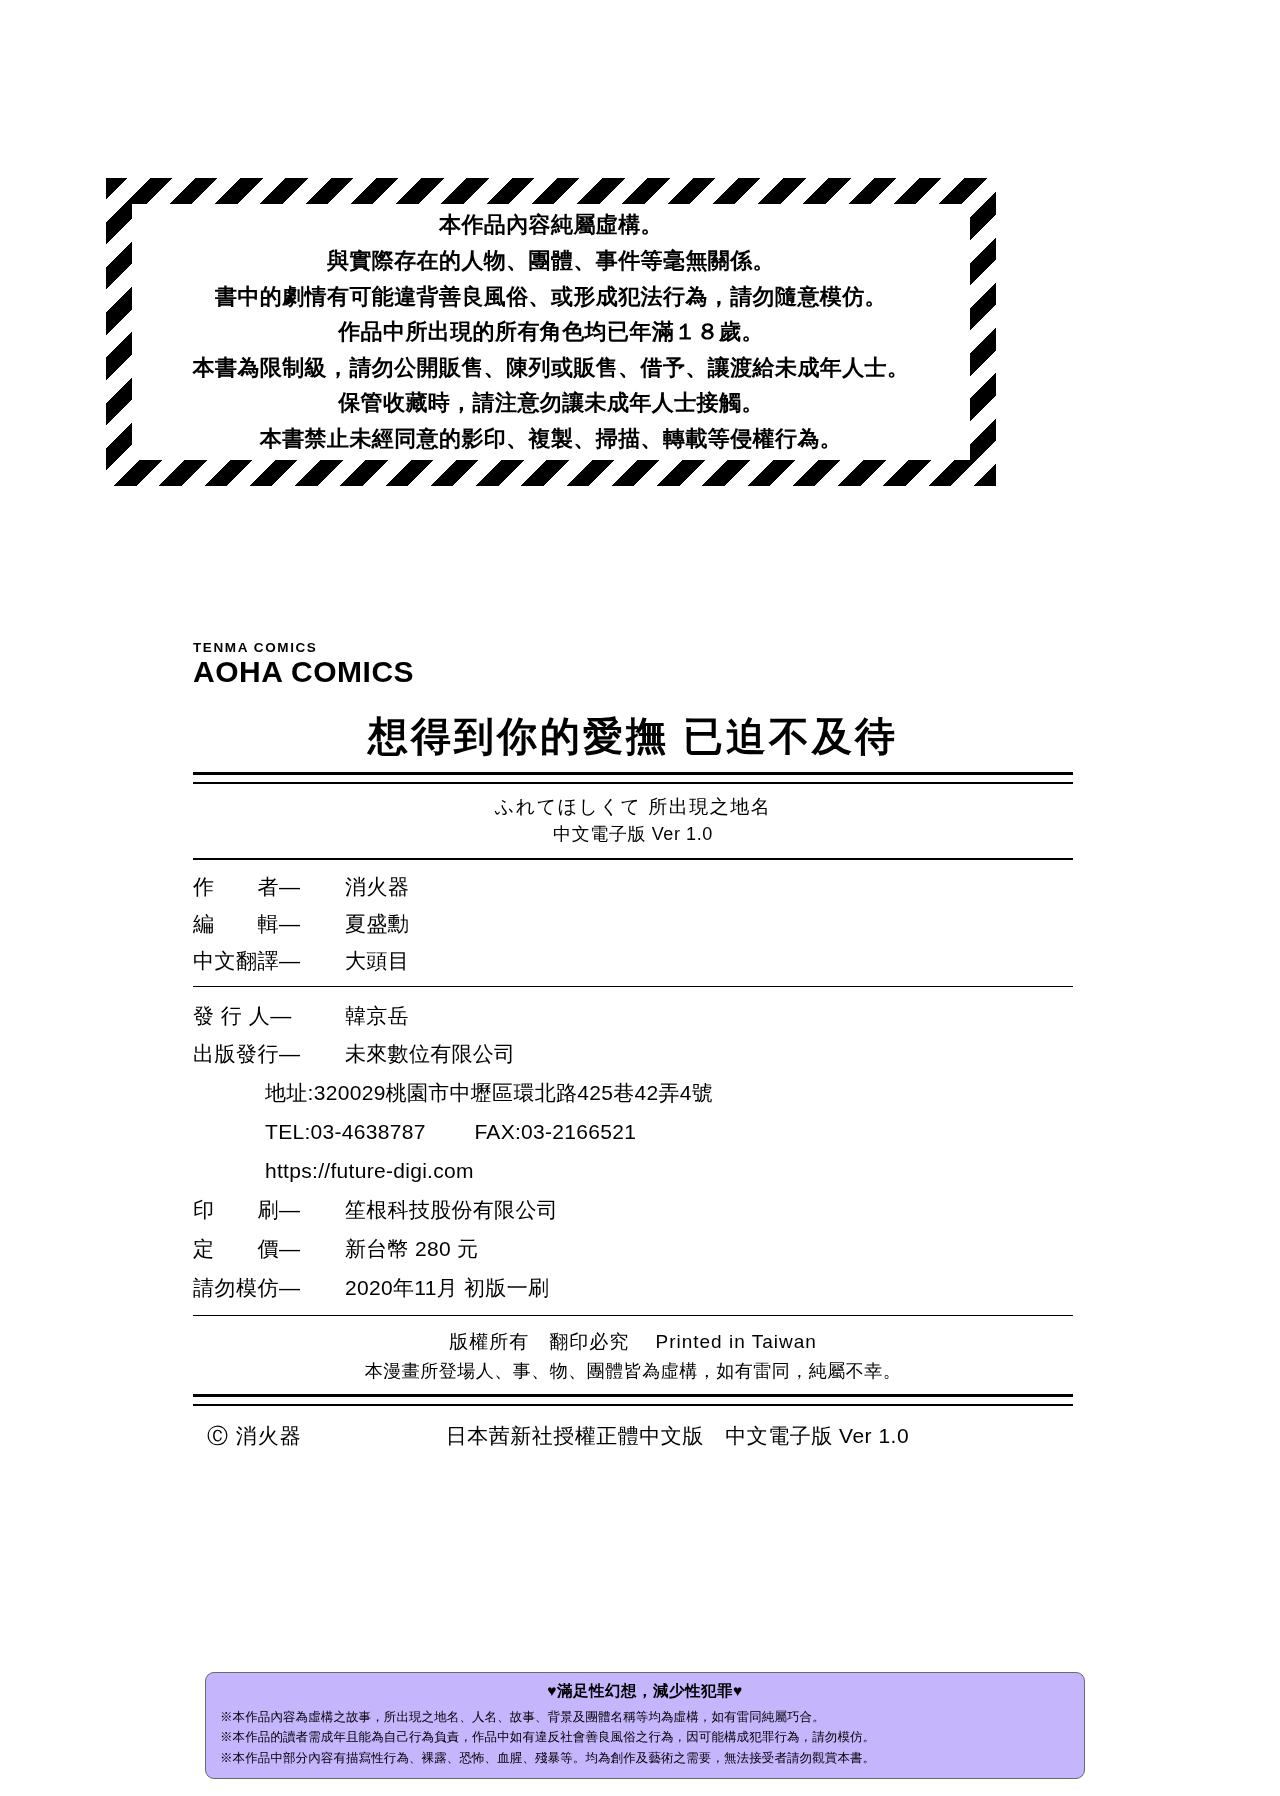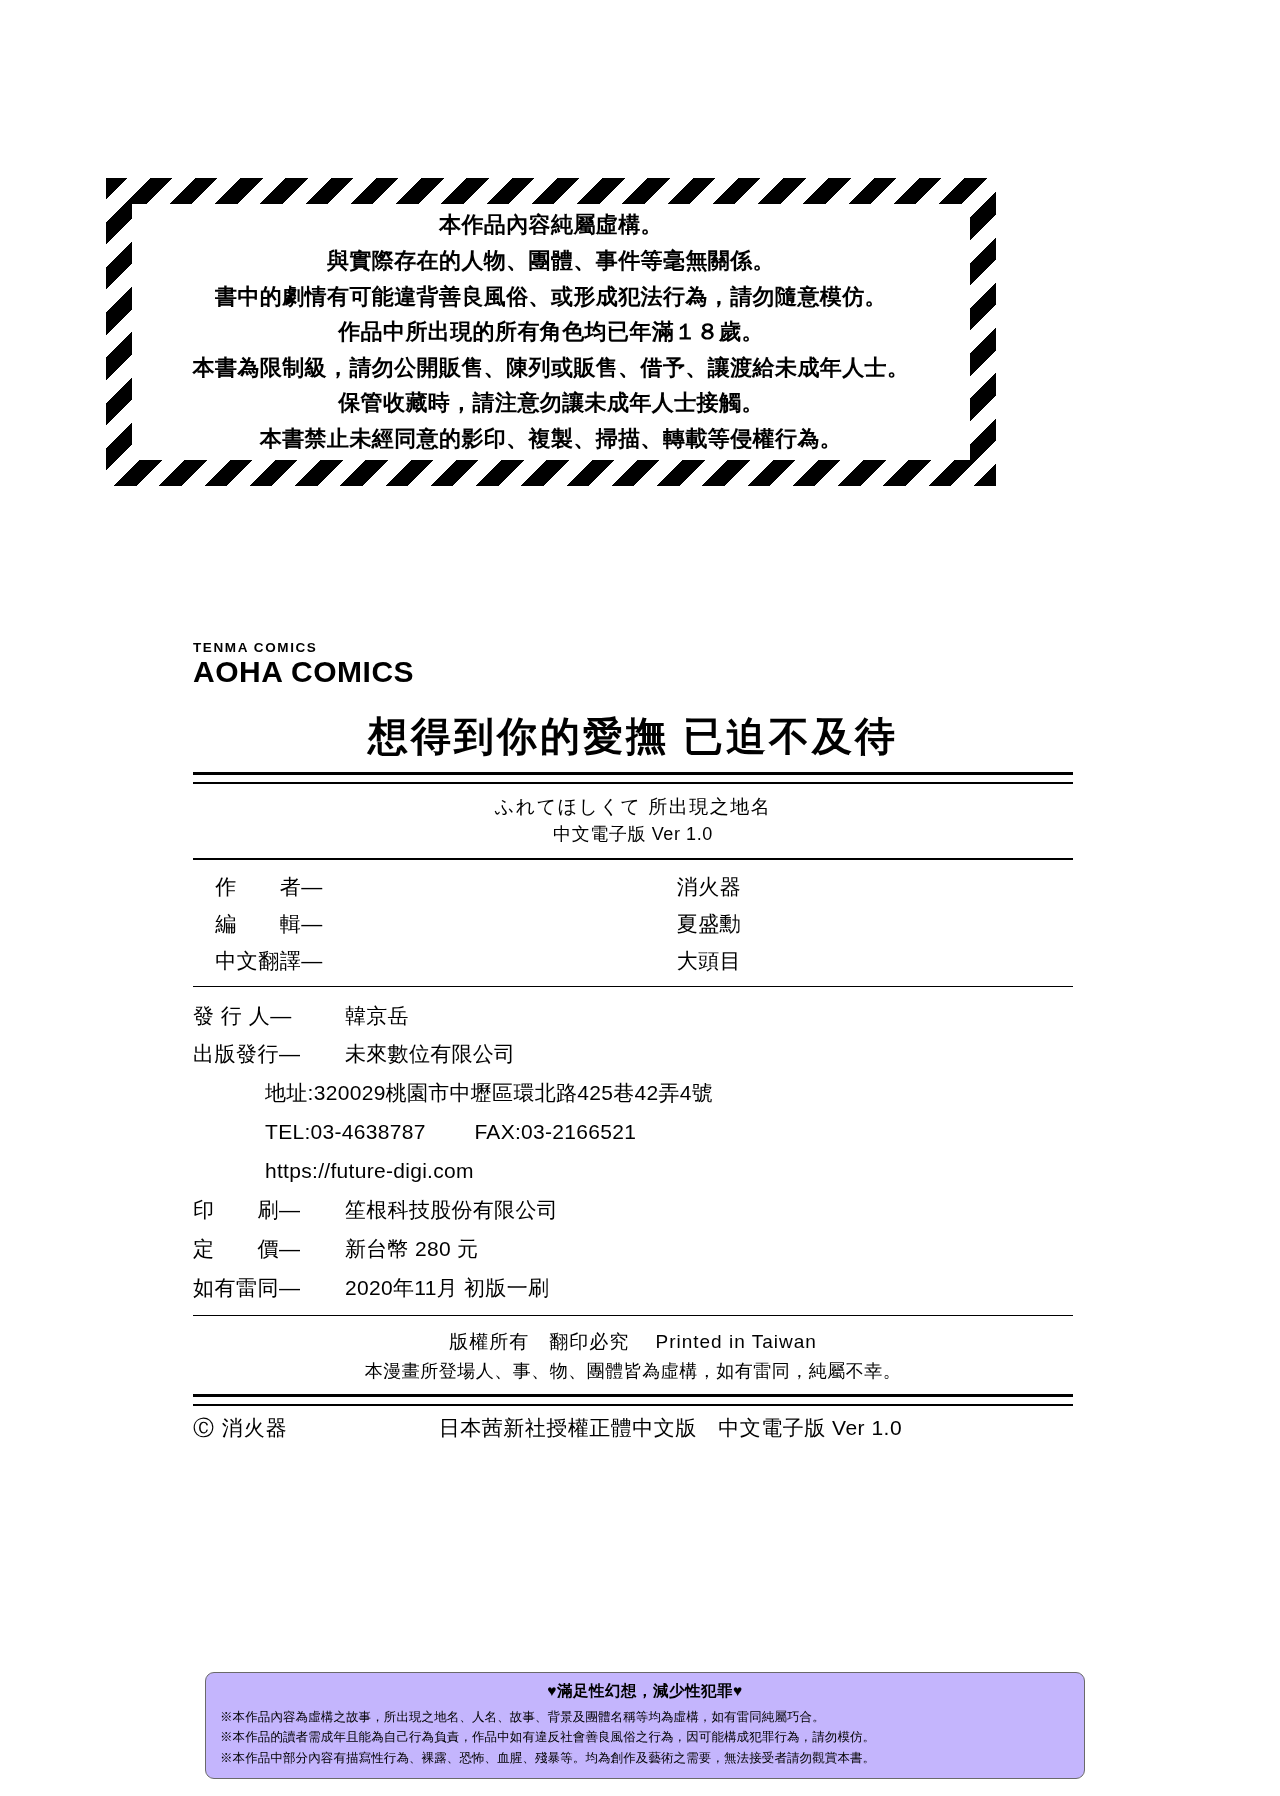--- a/index.html
+++ b/index.html
@@ -113,21 +113,20 @@
   }
 
   .credits {
     padding: 8px 0 6px 0;
   }
   .cred-row {
     display: flex;
     align-items: baseline;
     font-size: 21px;
     line-height: 1.78;
-    text-align: center;
   }
   .cred-label {
     width: 152px;
     flex: 0 0 152px;
     white-space: pre;
     letter-spacing: 0.5px;
   }
   .cred-value {
     flex: 1;
     letter-spacing: 0.5px;
@@ -170,22 +169,23 @@
   }
   .footer-note .ln2 {
     font-size: 18px;
     letter-spacing: 0.5px;
     line-height: 1.6;
   }
 
   .copy-row {
     display: flex;
     align-items: baseline;
-    padding-top: 8px;
+    padding-top: 16px;
     font-size: 21px;
+    margin-left: 14px;
   }
   .copy-left {
     flex: 0 0 auto;
     letter-spacing: 1px;
   }
   .copy-right {
     flex: 1;
     text-align: center;
     padding-right: 20px;
     letter-spacing: 0.5px;
@@ -279,21 +279,21 @@
 
     <div class="pub-row">
       <div class="pub-label">印　　刷—</div>
       <div class="pub-value">笙根科技股份有限公司</div>
     </div>
     <div class="pub-row">
       <div class="pub-label">定　　價—</div>
       <div class="pub-value">新台幣 280 元</div>
     </div>
     <div class="pub-row">
-      <div class="pub-label">如有雷同—</div>
+      <div class="pub-label">請勿模仿—</div>
       <div class="pub-value">2020年11月 初版一刷</div>
     </div>
   </div>
 
   <div class="rule-hair"></div>
 
   <div class="footer-note">
     <div class="ln1">版權所有　翻印必究　 Printed in Taiwan</div>
     <div class="ln2">本漫畫所登場人、事、物、團體皆為虛構，如有雷同，純屬不幸。</div>
   </div>

